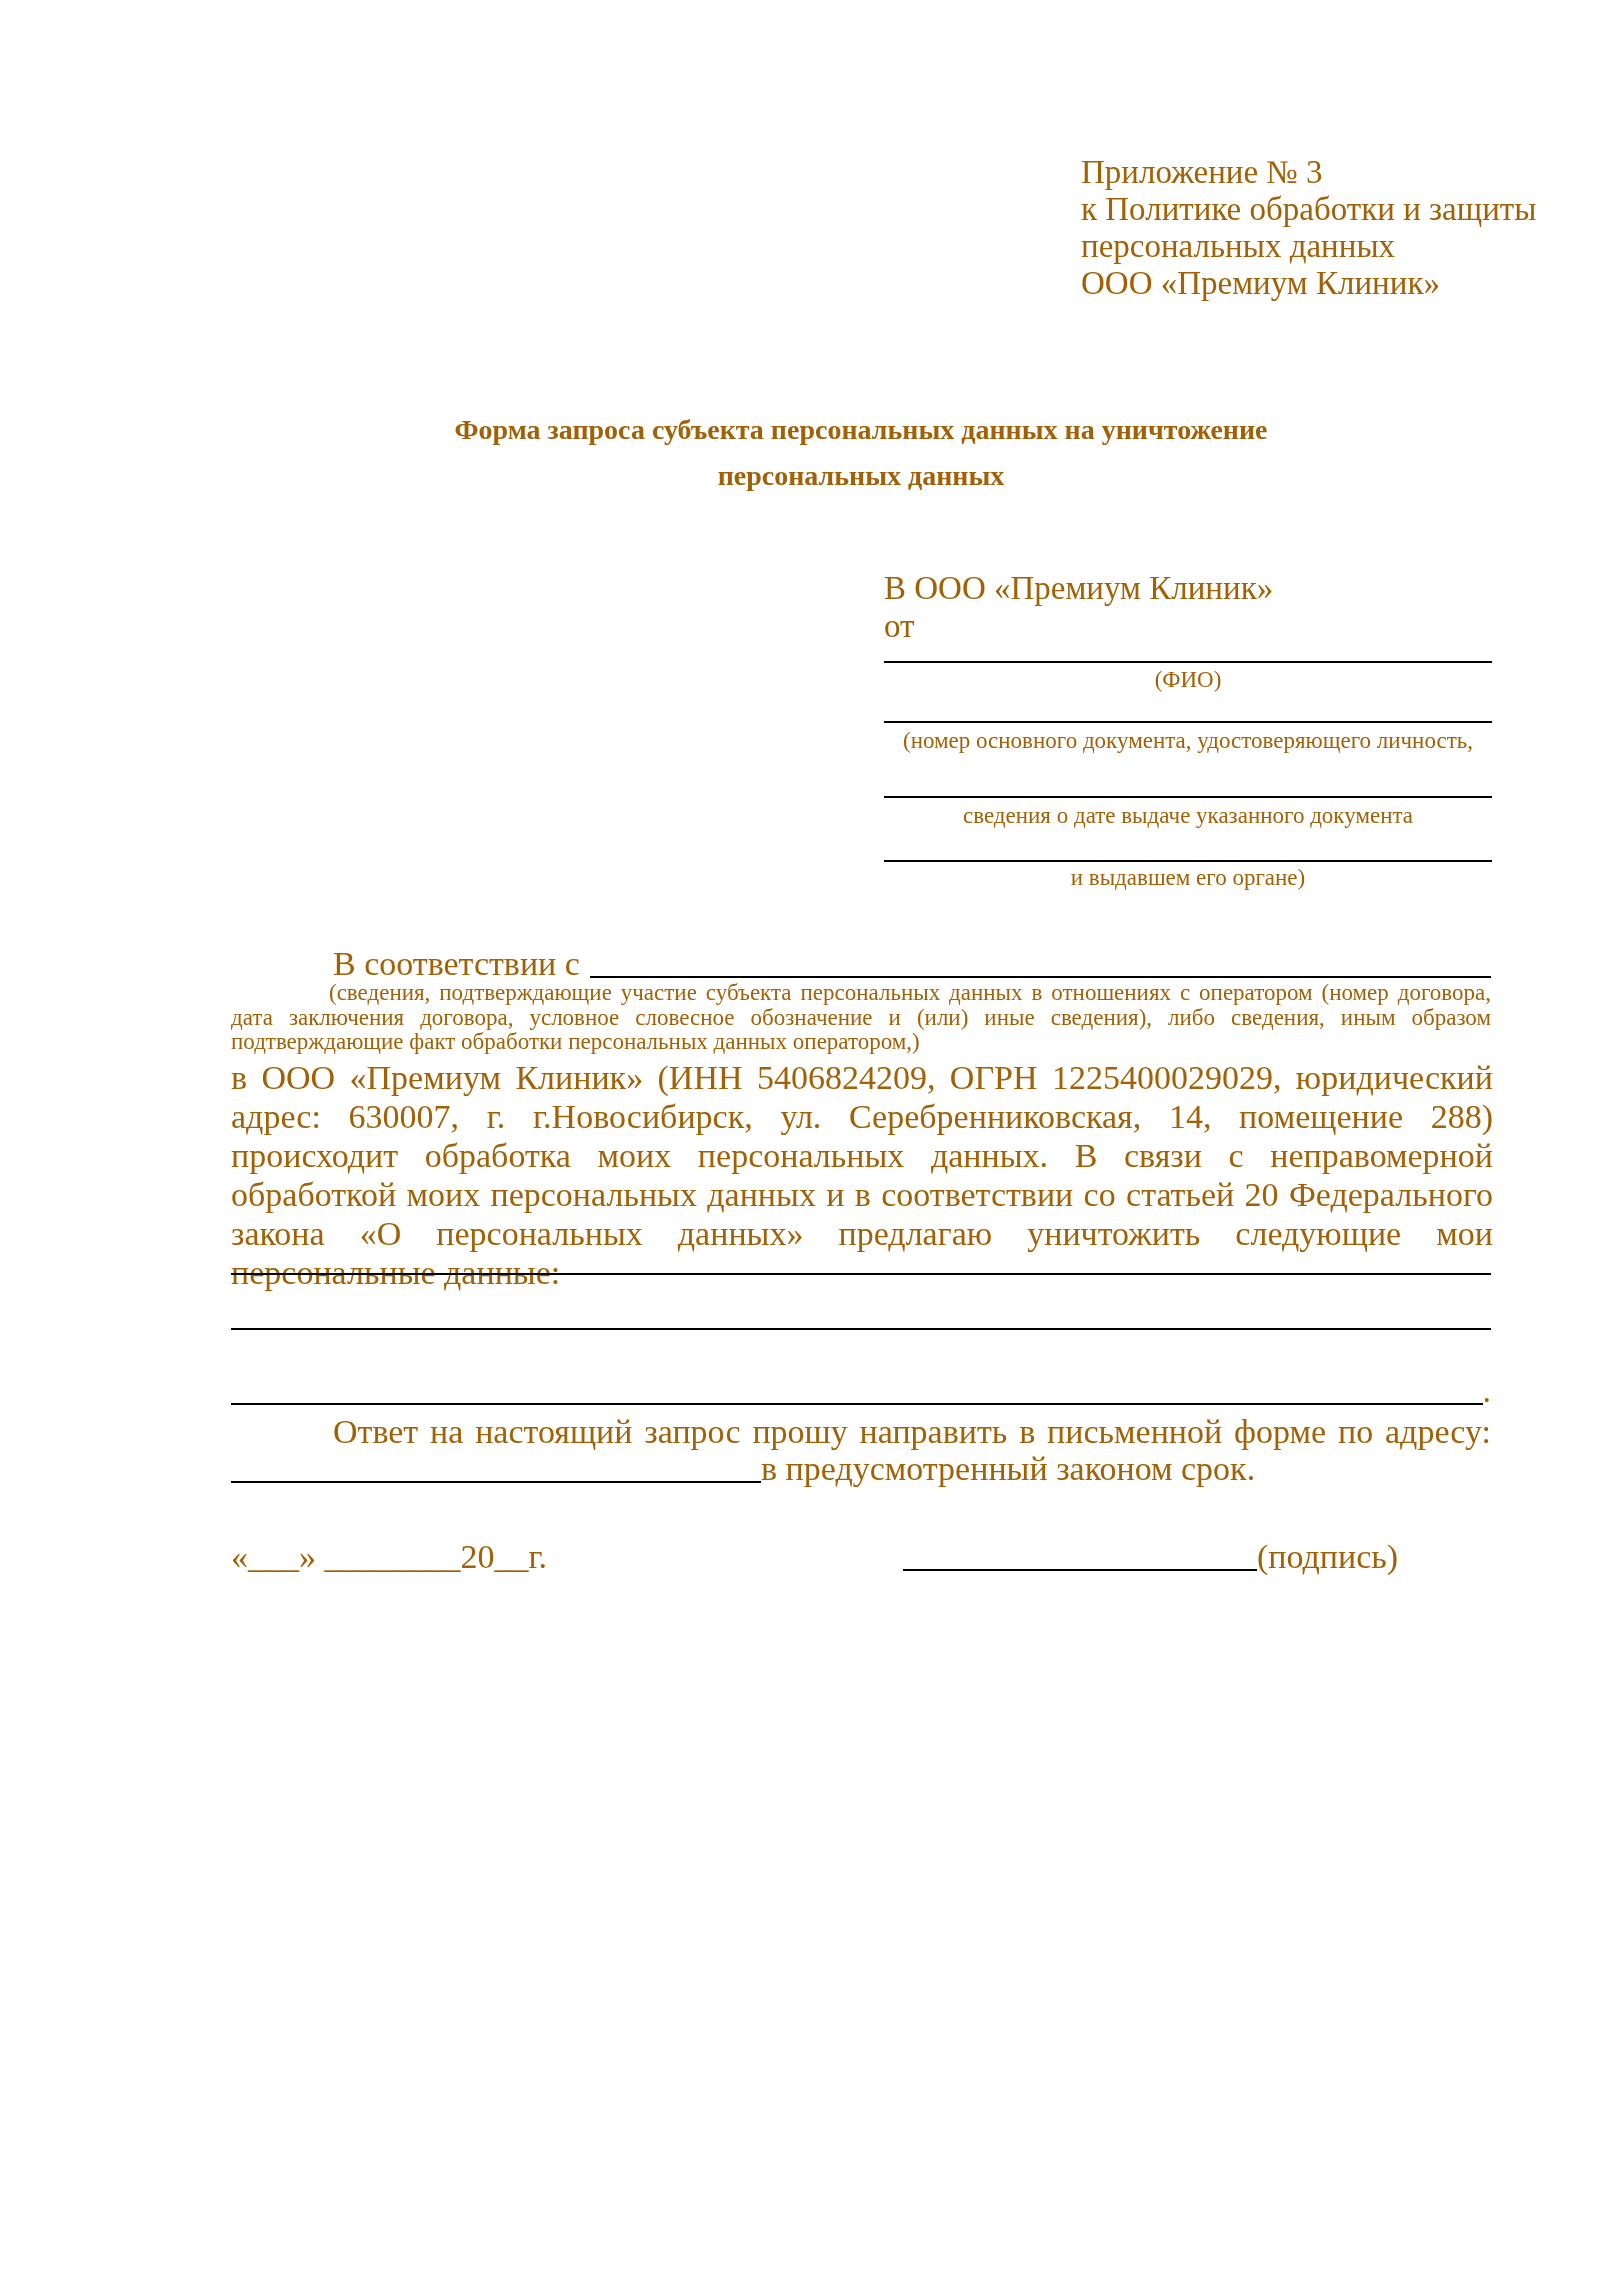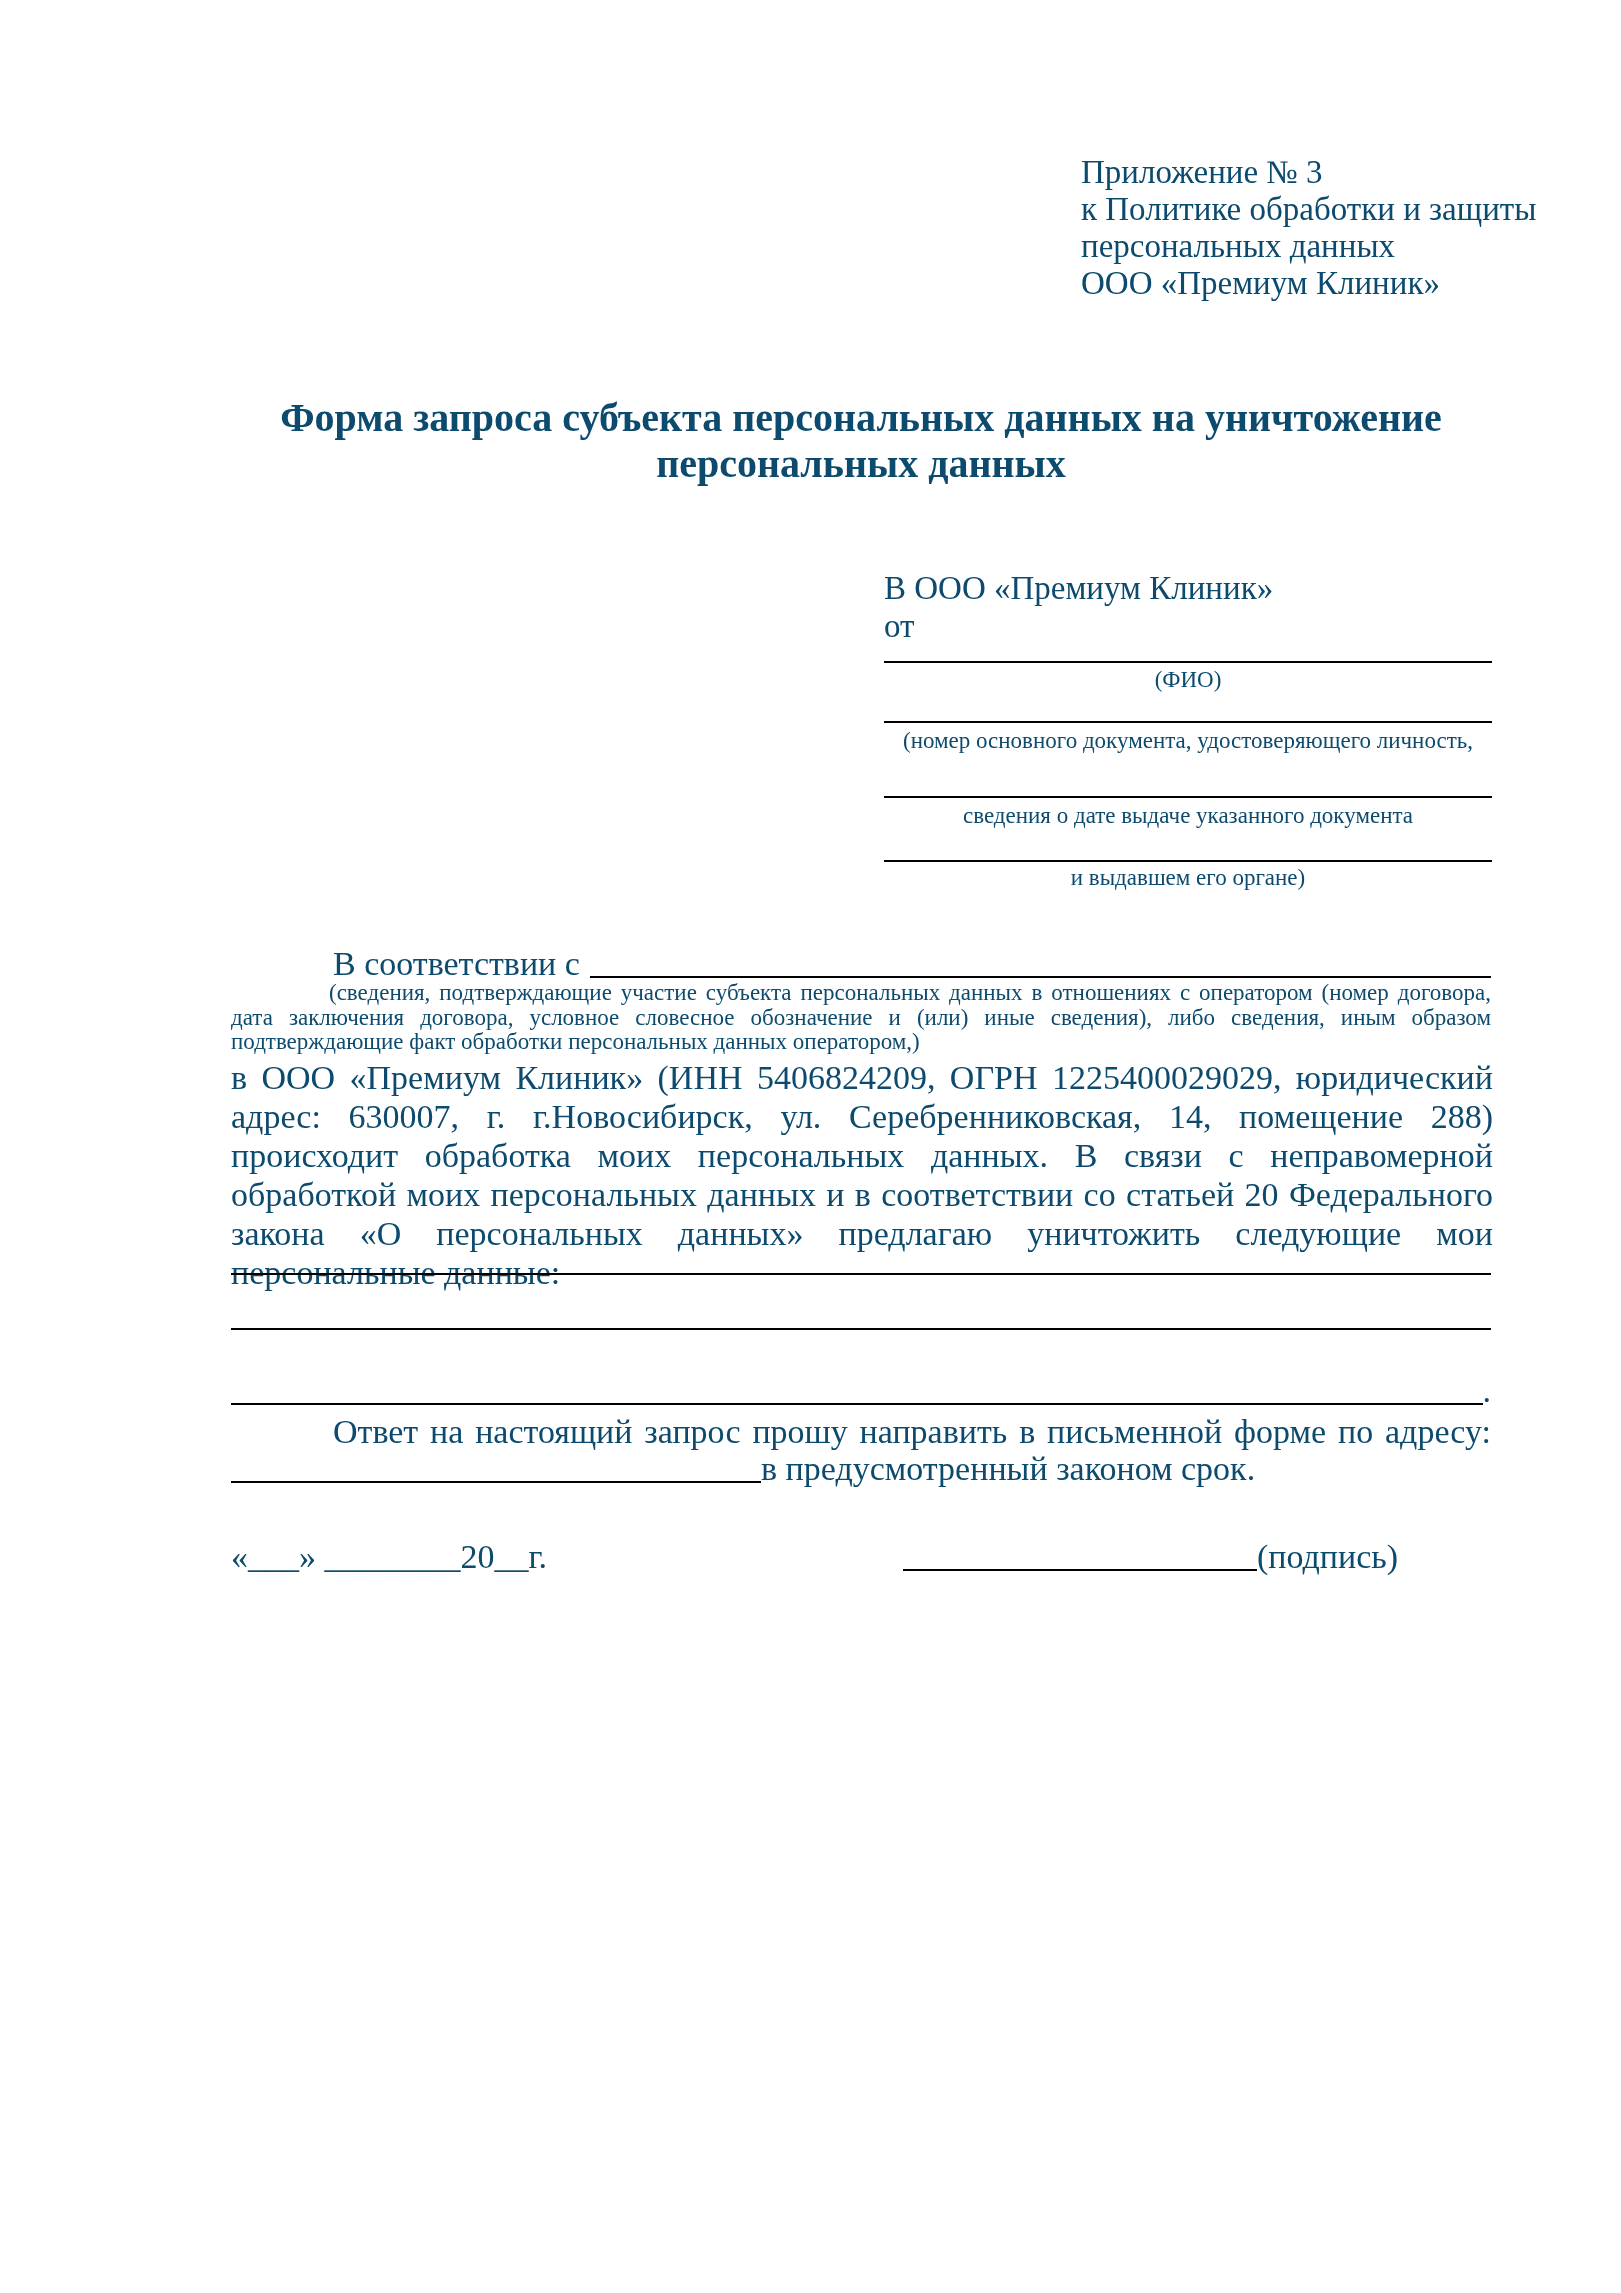--- a/index.html
+++ b/index.html
@@ -1,28 +1,28 @@
 <!DOCTYPE html>
 <html lang="ru"><head>
 <meta charset="utf-8">
 <style>
   html,body{margin:0;padding:0;background:#888;}
   .page{
     position:relative;
     width:1621px;height:2294px;
     background:#ffffff;
     font-family:"Liberation Serif","DejaVu Serif",serif;
-    color:#0c4a6e;
+    color:#a16207;
     overflow:hidden;
   }
   .abs{position:absolute;}
   .t  {font-size:34px;line-height:39px;}
   .hdr{font-size:33px;line-height:37px;}
   .small{font-size:23px;line-height:24.5px;}
-  .title{font-size:40px;line-height:46px;font-weight:bold;text-align:center;}
+  .title{font-size:28px;line-height:46px;font-weight:bold;text-align:center;margin-top:12px;}
   .just{text-align:justify;}
   .justlast{text-align:justify;text-align-last:justify;}
   .uline{border-bottom:2.9px solid #000;}
   .row{display:flex;align-items:flex-end;}
   .fill{flex:1;border-bottom:2.9px solid #000;margin-bottom:4.9px;}
   .fixline{border-bottom:2.9px solid #000;margin-bottom:4.9px;}
   .center{text-align:center;}
   .indent{padding-left:102px;}
 </style>
 </head>

